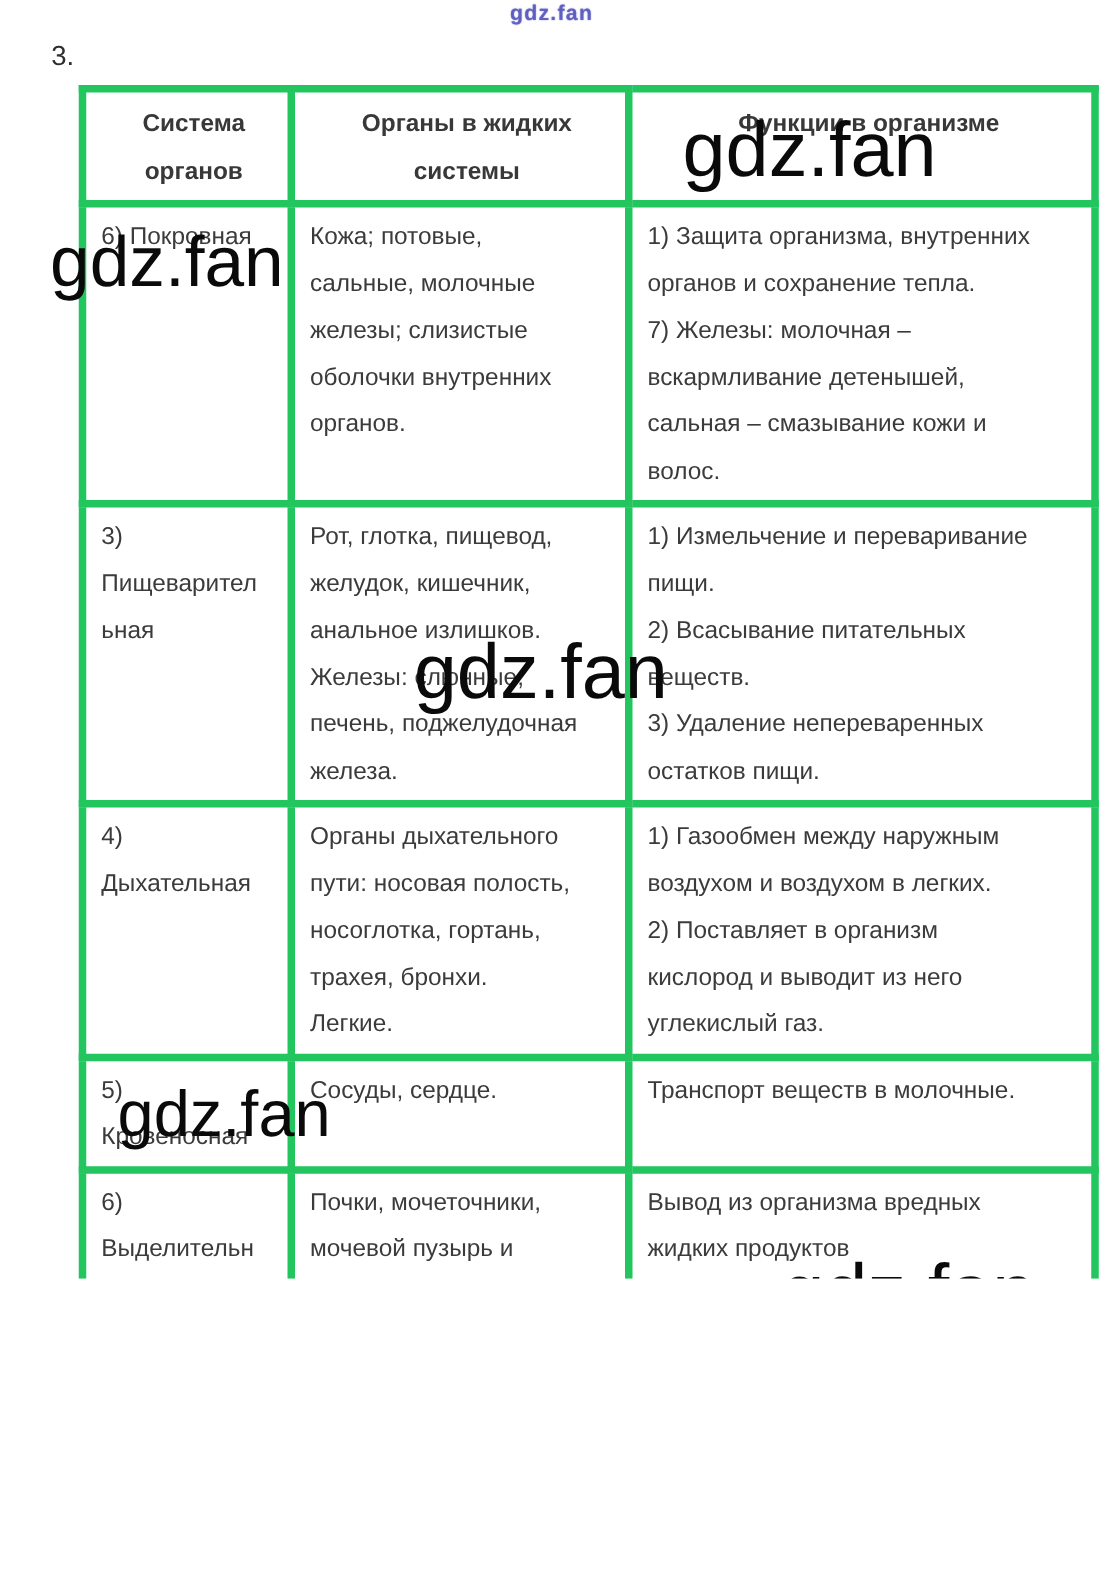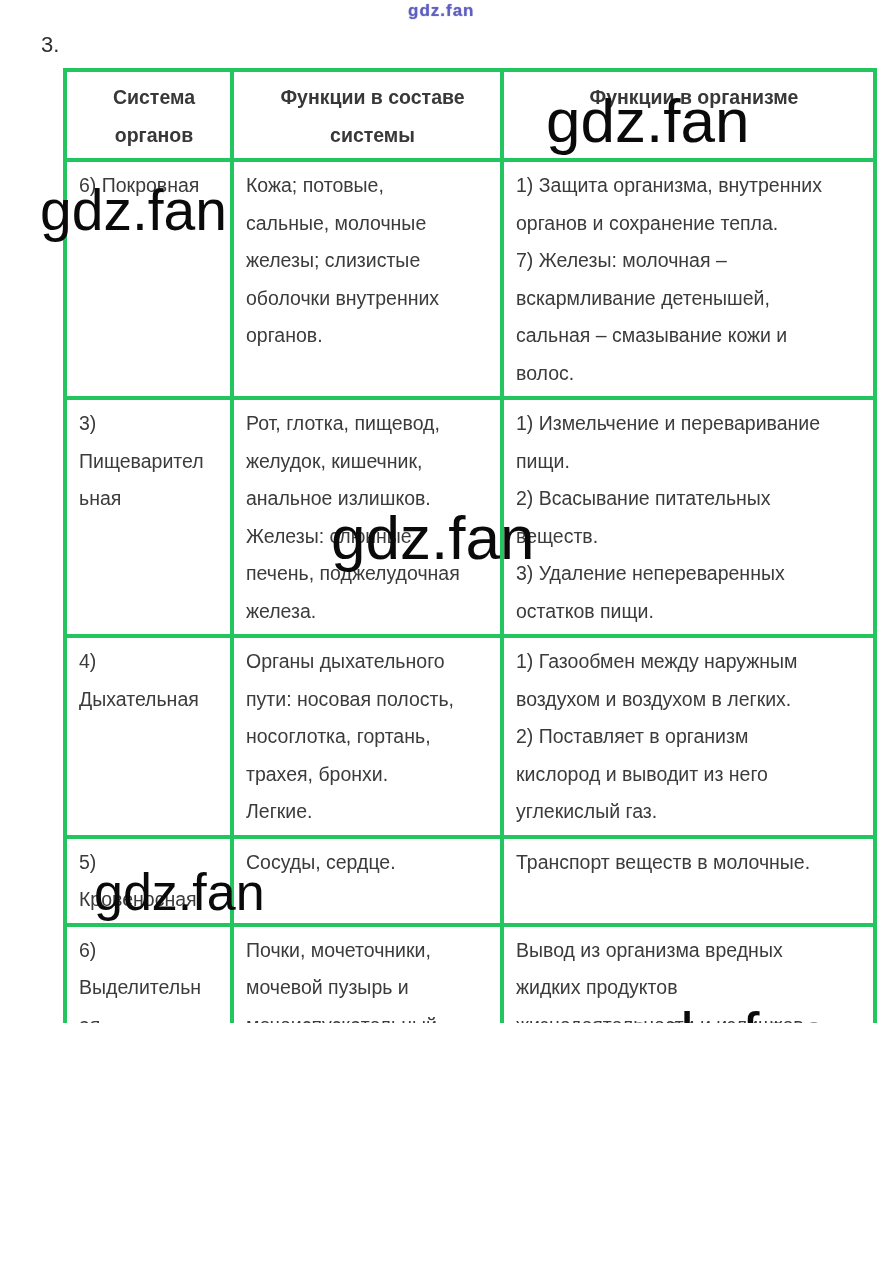--- a/index.html
+++ b/index.html
@@ -39,21 +39,21 @@
     position: absolute;
     left: 63px;
     top: 68px;
     border-collapse: collapse;
     table-layout: fixed;
     width: 810px;
     background: #ffffff;
   }
   table.answers th,
   table.answers td {
-    border: 4px solid #22c55e;
+    border: 6px solid #22c55e;
     vertical-align: top;
     padding: 5px 1px 4px 12px;
     font-size: 19.5px;
     line-height: 37.5px;
     color: #3b3b3b;
     white-space: pre-line;
     overflow-wrap: anywhere;
   }
   table.answers th {
     text-align: center;
@@ -100,21 +100,21 @@
   <table class="answers">
     <colgroup>
       <col style="width:167px">
       <col style="width:270px">
       <col style="width:373px">
     </colgroup>
     <thead>
       <tr style="height:80px">
         <th>Система
 органов</th>
-        <th>Функции в составе
+        <th>Органы в жидких
 системы</th>
         <th>Функции в организме</th>
       </tr>
     </thead>
     <tbody>
       <tr style="height:229px">
         <td>6) Покровная</td>
         <td>Кожа; потовые,
 сальные, молочные
 железы; слизистые

